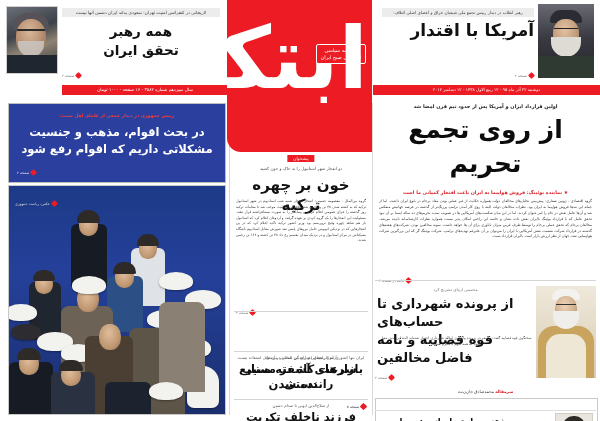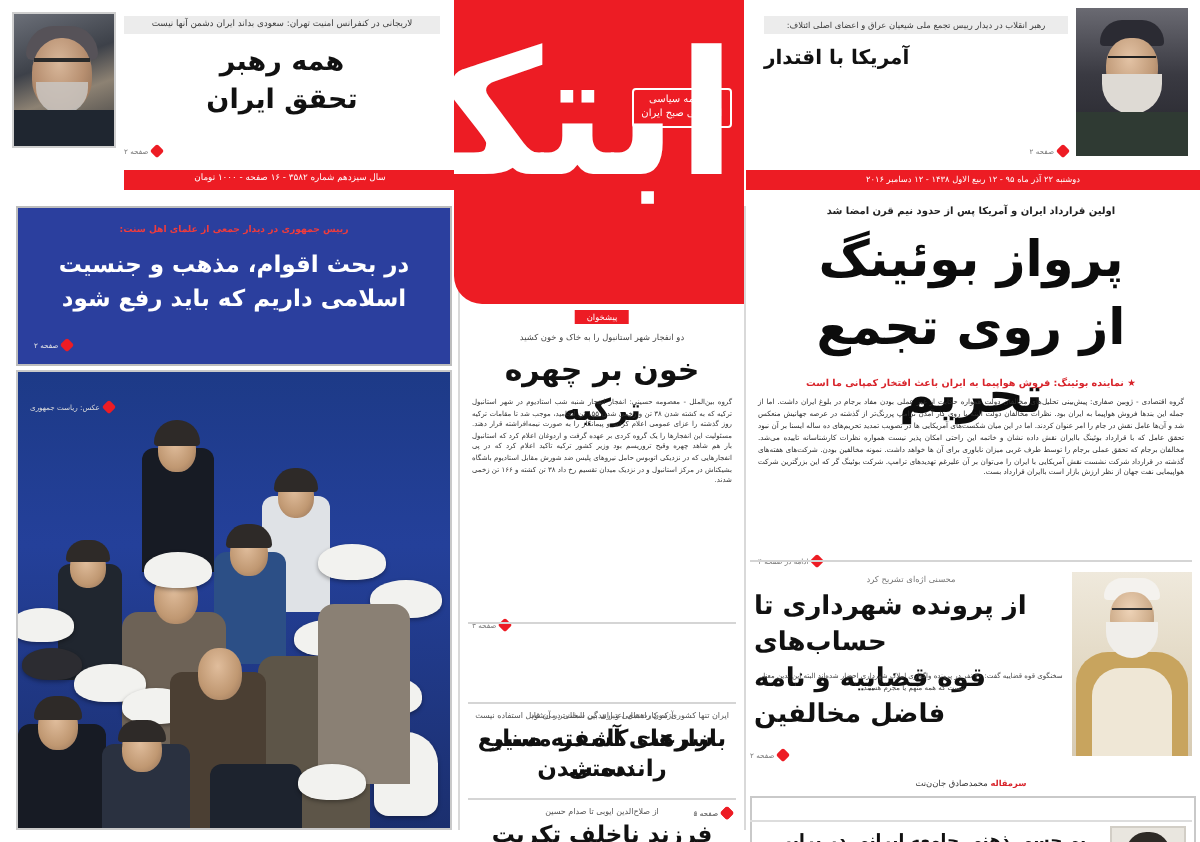--- a/index.html
+++ b/index.html
@@ -112,22 +112,22 @@
     position:absolute;left:0;bottom:0;width:56px;height:22px;background:#2f3a33;
   }
   .kicker-bar-r{
     position:absolute;right:66px;top:8px;width:152px;
     background:#ececec;color:#3a3a3a;
     font-size:4.2px;line-height:9px;height:9px;
     text-align:center;direction:rtl;white-space:nowrap;overflow:hidden;
   }
   .tr-head{
     position:absolute;right:66px;top:21px;width:152px;
-    text-align:left;direction:rtl;color:#111;
-    font-size:10px;font-weight:700;line-height:18px;
+    text-align:right;direction:rtl;color:#111;
+    font-size:17px;font-weight:700;line-height:18px;
   }
   .tr-more{position:absolute;right:66px;top:62px;}
   .datebar-right{
     position:absolute;left:0;top:85px;width:227px;height:10px;
     background:#ed1c24;color:#fff;font-size:4.2px;line-height:10px;
     text-align:center;direction:rtl;white-space:nowrap;overflow:hidden;
   }
 
   
   .leftcol{position:absolute;left:8px;top:103px;width:176px;height:310px;}
@@ -318,21 +318,21 @@
     </div>
     <div class="datebar-right">دوشنبه ۲۲ آذر ماه ۹۵ - ۱۲ ربیع الاول ۱۴۳۸ - ۱۲ دسامبر ۲۰۱۶</div>
   </div>
 
   <div class="leftcol">
 
     <div class="bluebox">
       <div class="bkick">رییس جمهوری در دیدار جمعی از علمای اهل سنت:</div>
       <div class="bhead">
         <div>در بحث اقوام، مذهب و جنسیت</div>
-        <div>اسلامی داریم که باید رفع شود</div>
+        <div>مشکلاتی داریم که اقوام رفع شود</div>
       </div>
       <div class="bmore">
         <span class="seemore">
           <span class="dot"></span><span>صفحه ۲</span>
         </span>
       </div>
     </div>
 
     <div class="mainphoto">
       <div class="mp-cap">
@@ -431,21 +431,20 @@
     <div class="c-item" style="top:299px;">
       <div class="ck">از صلاح‌الدین ایوبی تا صدام حسین</div>
       <div class="ch">فرزند ناخلف تکریت</div>
 
     </div>
   </div>
 
   <div class="rightcol">
     <div class="r-kick">اولین قرارداد ایران و آمریکا پس از حدود نیم قرن امضا شد</div>
     <div class="r-head">
-      <div>پرواز بوئینگ</div>
       <div>از روی تجمع تحریم</div>
     </div>
     <div class="r-subred">
       <span class="star">★</span>
       <span>نماینده بوئینگ: فروش هواپیما به ایران باعث افتخار کمپانی ما است</span>
     </div>
     <div class="r-body">گروه اقتصادی - ژوبین صفاری: پیش‌بینی تحلیل‌های مخالفان دولت همواره حکایت از غیر عملی بودن مفاد برجام در بلوغ ایران داشت. اما از جمله این بندها فروش هواپیما به ایران بود. نظرات مخالفان دولت البته با روی کار آمدن ترامپ پررنگ‌تر از گذشته در عرصه جهانیش منعکس شد و آن‌ها عامل نقش در جام را امر عنوان کردند. اما در این میان شکست‌های آمریکایی ها در تصویب تمدید تحریم‌های ده ساله ایسنا بر آن نبود تحقق عامل که با قرارداد بوئینگ باایران نقش داده نشان و خاتمه این راحتی امکان پذیر نیست همواره نظرات کارشناسانه تاییده می‌شد. مخالفان برجام که تحقق عملی برجام را توسط طرف غربی میزان ناباوری برای آن ها خواهد داشت. نمونه مخالفین بودن. شرکت‌های هفته‌های گذشته در قرارداد شرکت نشست نقش آمریکایی با ایران را می‌توان بر آن علیرغم تهدیدهای ترامپ. شرکت بوئینگ گر که این بزرگترین شرکت هواپیمایی نفت جهان از نظر ارزش بازار است باایران قرارداد بست.</div>
     <div class="r-more">
       <span class="seemore">
         <span class="dot"></span><span>ادامه در صفحه ۴</span>

